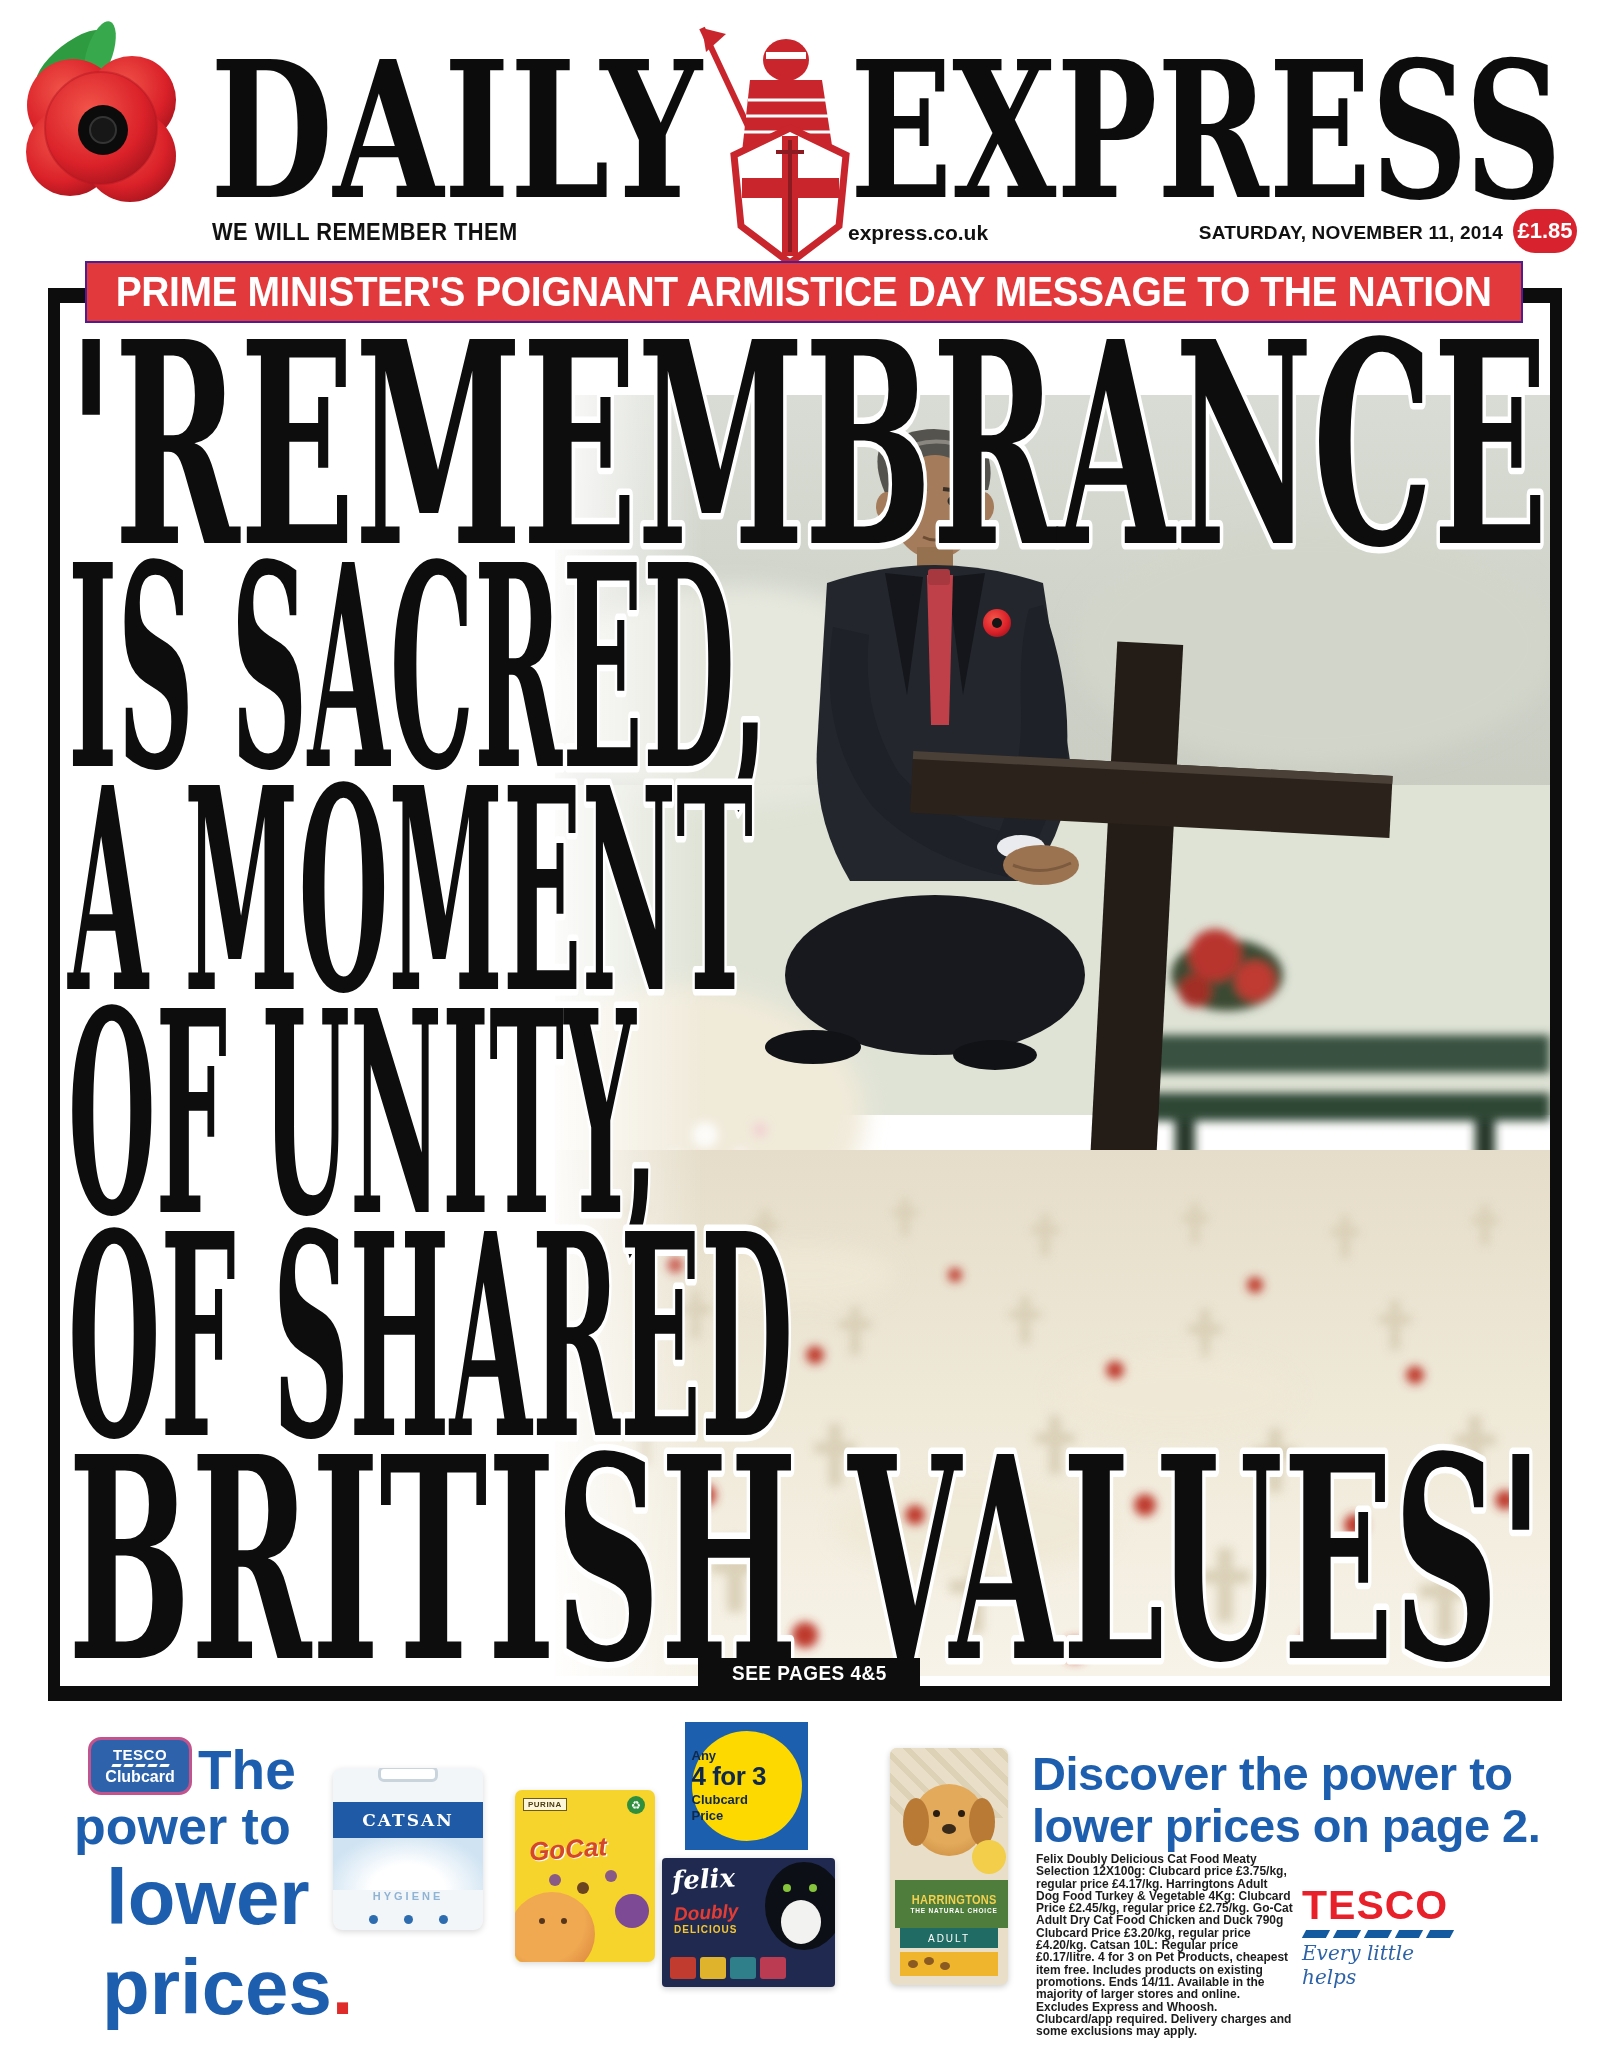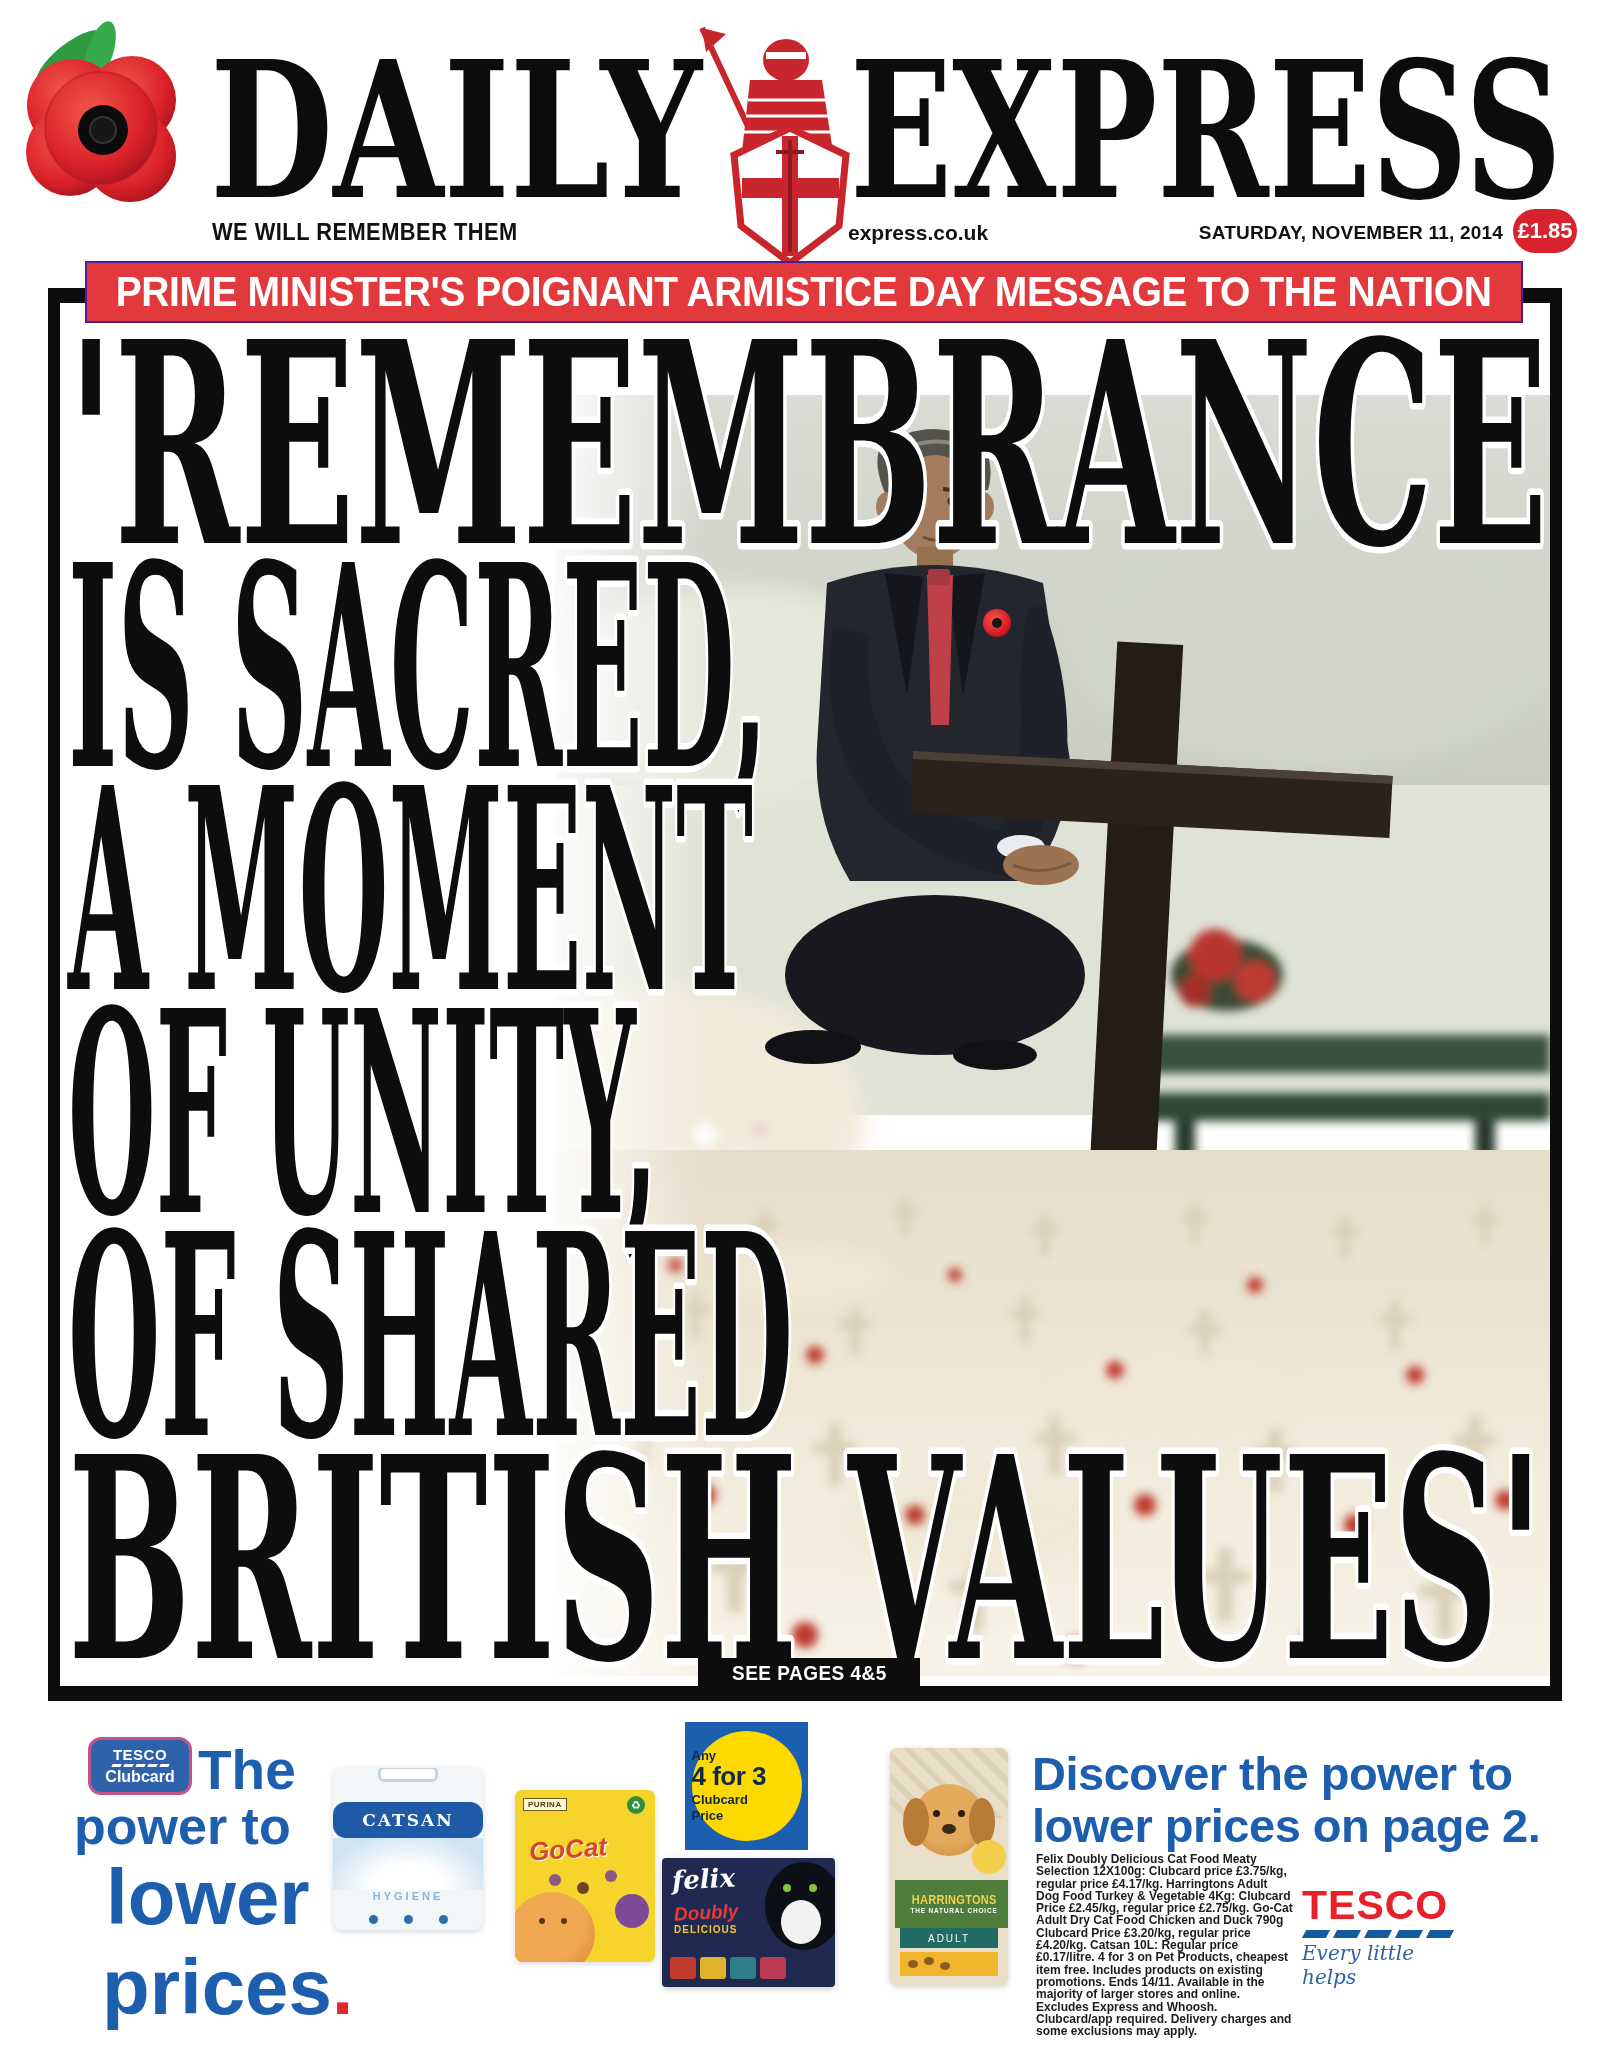--- a/index.html
+++ b/index.html
@@ -50,21 +50,21 @@
   .slg2{left:74px;top:1796px;font-size:52px;font-weight:bold;}
   .slg3{left:106px;top:1852px;font-size:78px;font-weight:bold;}
   .slg4{left:102px;top:1942px;font-size:78px;font-weight:bold;}
   .slg4 .dot{color:#e02b2b;}
 
   .catsan{left:333px;top:1768px;width:150px;height:162px;background:#f3f6f9;border-radius:9px;
           box-shadow:0 2px 6px rgba(0,0,0,.15);overflow:hidden;}
   .catsan .handle{position:absolute;left:45px;top:-2px;width:60px;height:16px;border:3px solid #c9d4dd;
                   border-radius:6px;background:#fff;box-sizing:border-box;}
   .catsan .band{position:absolute;left:0;top:34px;width:100%;height:36px;background:#1f5aa6;display:flex;
-                align-items:center;justify-content:center;border-radius:13px;}
+                align-items:center;justify-content:center;}
   .catsan .band span{color:#fff;font-family:"DejaVu Serif",serif;font-weight:bold;font-size:17px;letter-spacing:2px;}
   .catsan .mound{position:absolute;left:0;top:70px;width:100%;height:52px;
                  background:radial-gradient(ellipse at 50% 100%, #ffffff 35%, #cfe3f2 80%);}
   .catsan .hyg{position:absolute;left:0;top:122px;width:100%;text-align:center;color:#8fb3d4;
                font-size:11px;font-weight:bold;letter-spacing:3px;}
   .catsan .dots{position:absolute;left:0;bottom:6px;width:100%;display:flex;justify-content:center;gap:26px;}
   .catsan .dots i{width:9px;height:9px;border-radius:50%;background:#2e6cb0;display:block;}
 
   .gocat{left:515px;top:1790px;width:140px;height:172px;background:#f6d42b;border-radius:7px;
          box-shadow:0 2px 6px rgba(0,0,0,.15);overflow:hidden;}

